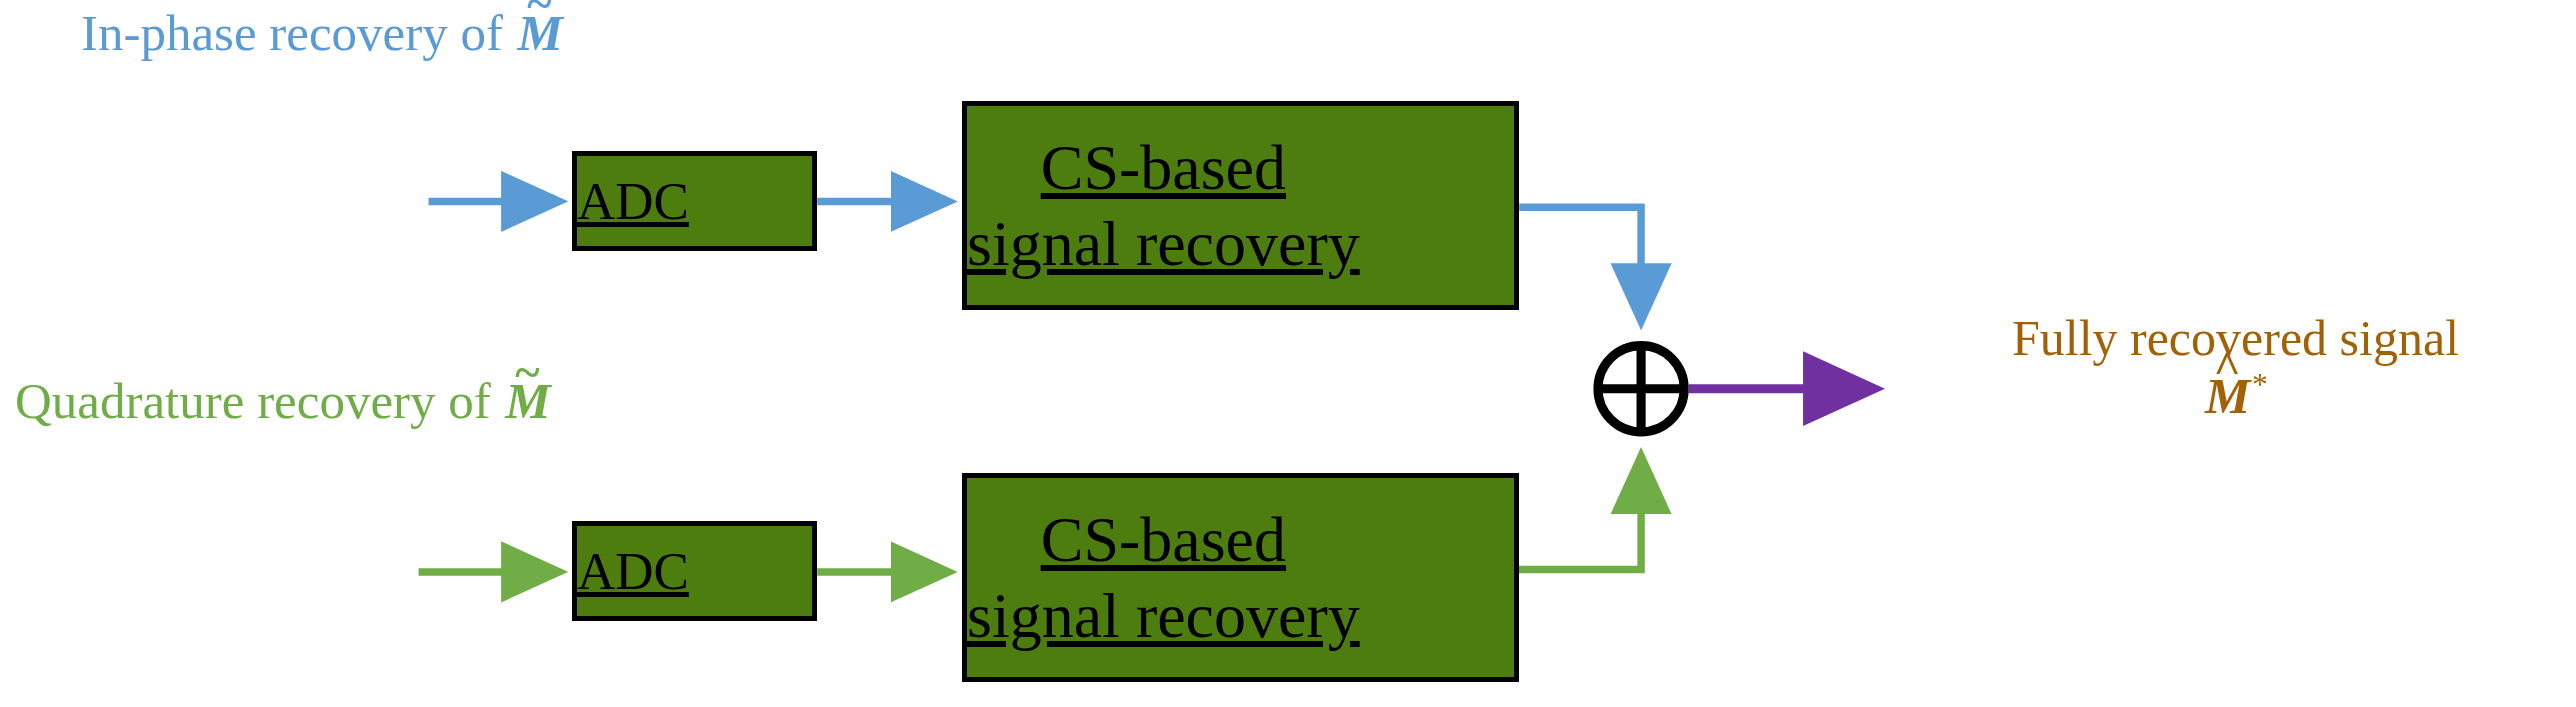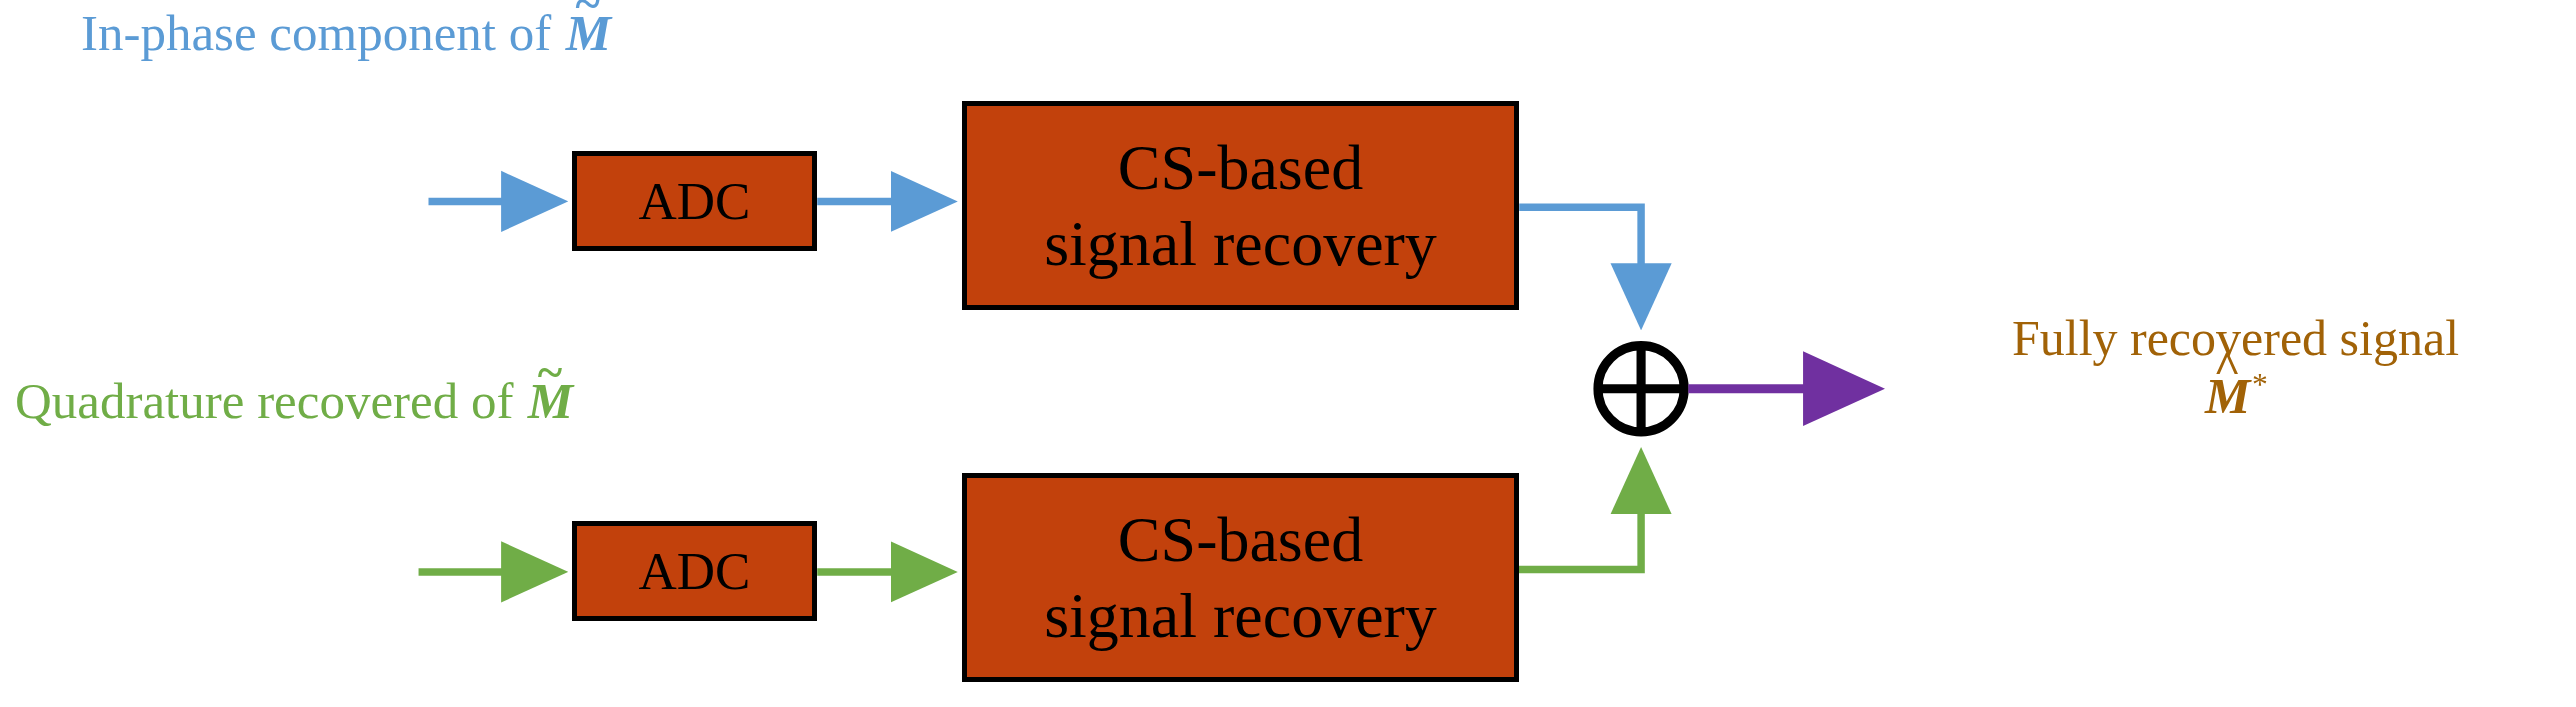--- a/index.html
+++ b/index.html
@@ -8,22 +8,22 @@
   #stage{position:relative;width:2576px;height:707px;background:#fff;}
   .lbl{position:absolute;white-space:nowrap;line-height:1.05;}
   .lbl-in{left:81px;top:6.6px;font-size:51px;color:#5B9BD5;}
   .lbl-quad{left:15px;top:375px;font-size:51px;color:#70AD47;}
   .lbl-out{left:1908px;top:312px;font-size:50px;color:#a16207;text-align:center;width:655px;}
   .lbl-out .l2{display:block;margin-top:3.3px;font-size:51px;}
   .mvar{font-style:italic;font-weight:bold;position:relative;display:inline-block;padding:0 1.7px;}
   .mvar .acc{position:absolute;left:50%;transform:translateX(-52%);top:-0.56em;
              font-style:normal;font-weight:bold;font-size:0.92em;line-height:1;}
   .sup{font-size:0.62em;vertical-align:super;font-style:normal;font-weight:normal;}
-  .box{position:absolute;border:5px solid #000;background:#c2410c;box-sizing:border-box;
-       display:flex;align-items:center;justify-content:center;text-align:center;color:#000;}
+  .box{position:absolute;border:5px solid #000;background:#4d7c0f;box-sizing:border-box;
+       display:flex;align-items:center;text-align:center;color:#000;text-decoration:underline;}
   .adc{width:245px;height:100px;font-size:53px;}
   .adc-top{left:572px;top:151px;}
   .adc-bot{left:572px;top:521px;}
   .cs{width:557px;height:209px;font-size:64px;line-height:1.18;}
   .cs-top{left:962px;top:101px;}
   .cs-bot{left:962px;top:473px;}
   .cs .inner{display:block;}
   svg.wires{position:absolute;left:0;top:0;width:2576px;height:707px;overflow:visible;}
 </style>
 </head>
@@ -52,25 +52,25 @@
     <path d="M985,690 L1142,690" stroke="#70AD47" stroke-width="9" fill="none" marker-end="url(#ag)"></path>
     <path d="M1800,687 L1979,687 L1979,552" stroke="#70AD47" stroke-width="9" fill="none" stroke-linejoin="miter" marker-end="url(#ag)"></path>
 
     <circle cx="1979" cy="469" r="52" fill="#ffffff" stroke="#000000" stroke-width="11"></circle>
     <path d="M1979,417 L1979,521 M1927,469 L2031,469" stroke="#000000" stroke-width="11" fill="none"></path>
 
     <path d="M2036,469 L2258,469" stroke="#7030A0" stroke-width="11" fill="none" marker-end="url(#ap)"></path>
   </svg>
 
   <div class="lbl lbl-in">
-    <span>In-phase component of </span><span class="mvar"><span class="acc">~</span><span>M</span></span>
+    <span>In-phase recovery of </span><span class="mvar"><span class="acc">~</span><span>M</span></span>
   </div>
 
   <div class="lbl lbl-quad">
-    <span>Quadrature recovered of </span><span class="mvar"><span class="acc">~</span><span>M</span></span>
+    <span>Quadrature recovery of </span><span class="mvar"><span class="acc">~</span><span>M</span></span>
   </div>
 
   <div class="box adc adc-top">
     <span>ADC</span>
   </div>
 
   <div class="box adc adc-bot">
     <span>ADC</span>
   </div>
 

